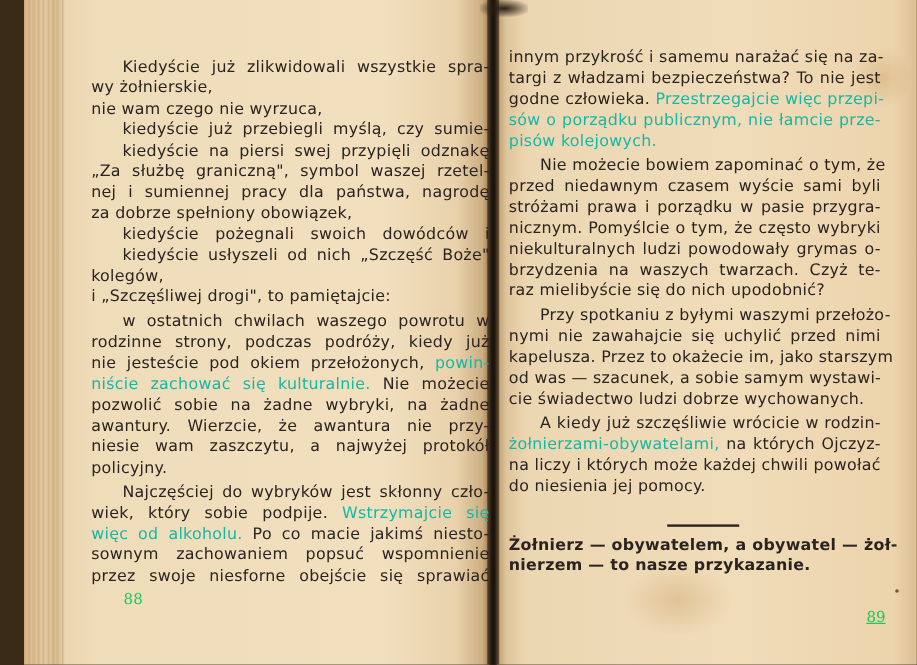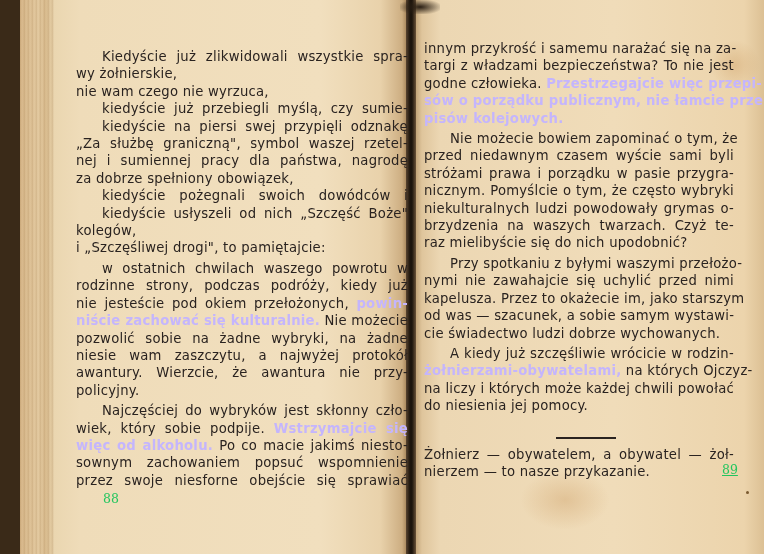--- a/index.html
+++ b/index.html
@@ -33,30 +33,30 @@
     position:absolute; color:#2a2320;
     font-size:13.2px; line-height:17.4px; letter-spacing:0.25px;
     text-align:justify;
   }
   .left-text { left:56px; top:48px; width:332px; }
   .right-text { left:404px; top:40px; width:310px; }
   .line { white-space:nowrap; display:block; text-align:justify; text-align-last:justify; }
   .line.indent { padding-left:26px; }
   .line.last { text-align-last:left; }
   .gap { height:3px; }
-  b { font-weight:bold; color:#c4b5fd; }
+  b { font-weight:normal; color:#14b8a6; }
   .divider {
     position:absolute; left:536px; top:437px; width:60px; height:2px; background:#2a2320;
   }
-  .final { left:404px; top:446px; width:310px; font-weight:normal; }
+  .final { left:404px; top:446px; width:310px; font-weight:bold; }
   .pnum {
     position:absolute; font-family:"DejaVu Serif", serif; font-size:12.5px; color:#22c55e;
   }
   .pnum.left { left:83px; top:491px; }
-  .pnum.right { left:702px; top:462px;text-decoration:underline; }
+  .pnum.right { left:702px; top:506px;text-decoration:underline; }
   .dot { position:absolute; left:726px; top:491px; width:3px; height:3px; background:#7a5a30; border-radius:50%; }
   .stain {
     position:absolute; border-radius:50%;
     background: radial-gradient(ellipse at center, rgba(200,150,90,0.35) 0%, rgba(200,150,90,0) 70%);
   }
 </style>
 </head>
 <body>
 
 <div class="book">
@@ -82,22 +82,22 @@
       <span class="line indent"><span>kiedyście pożegnali swoich dowódców i</span></span>
       <span class="line indent"><span>kiedyście usłyszeli od nich „Szczęść Boże"</span></span>
       <span class="line last"><span>kolegów,</span></span>
       <span class="line last"><span>i „Szczęśliwej drogi", to pamiętajcie:</span></span>
       <div class="gap"></div>
       <span class="line indent"><span>w ostatnich chwilach waszego powrotu w</span></span>
       <span class="line"><span>rodzinne strony, podczas podróży, kiedy już</span></span>
       <span class="line"><span>nie jesteście pod okiem przełożonych, </span><b>powin-</b></span>
       <span class="line"><b>niście zachować się kulturalnie.</b><span> Nie możecie</span></span>
       <span class="line"><span>pozwolić sobie na żadne wybryki, na żadne</span></span>
+      <span class="line"><span>awantury.  Wierzcie, że awantura nie przy-</span></span>
       <span class="line"><span>niesie wam zaszczytu, a najwyżej protokół</span></span>
-      <span class="line"><span>awantury.  Wierzcie, że awantura nie przy-</span></span>
       <span class="line last"><span>policyjny.</span></span>
       <div class="gap"></div>
       <span class="line indent"><span>Najczęściej do wybryków jest skłonny czło-</span></span>
       <span class="line"><span>wiek, który sobie podpije.  </span><b>Wstrzymajcie się</b></span>
       <span class="line"><b>więc od alkoholu.</b><span> Po co macie jakimś niesto-</span></span>
       <span class="line"><span>sownym zachowaniem  popsuć wspomnienie</span></span>
       <span class="line"><span>przez swoje niesforne obejście się sprawiać</span></span>
     </div>
   <div class="text right-text" id="right-text">
       <span class="line"><span>innym przykrość i samemu narażać się na za-</span></span>

